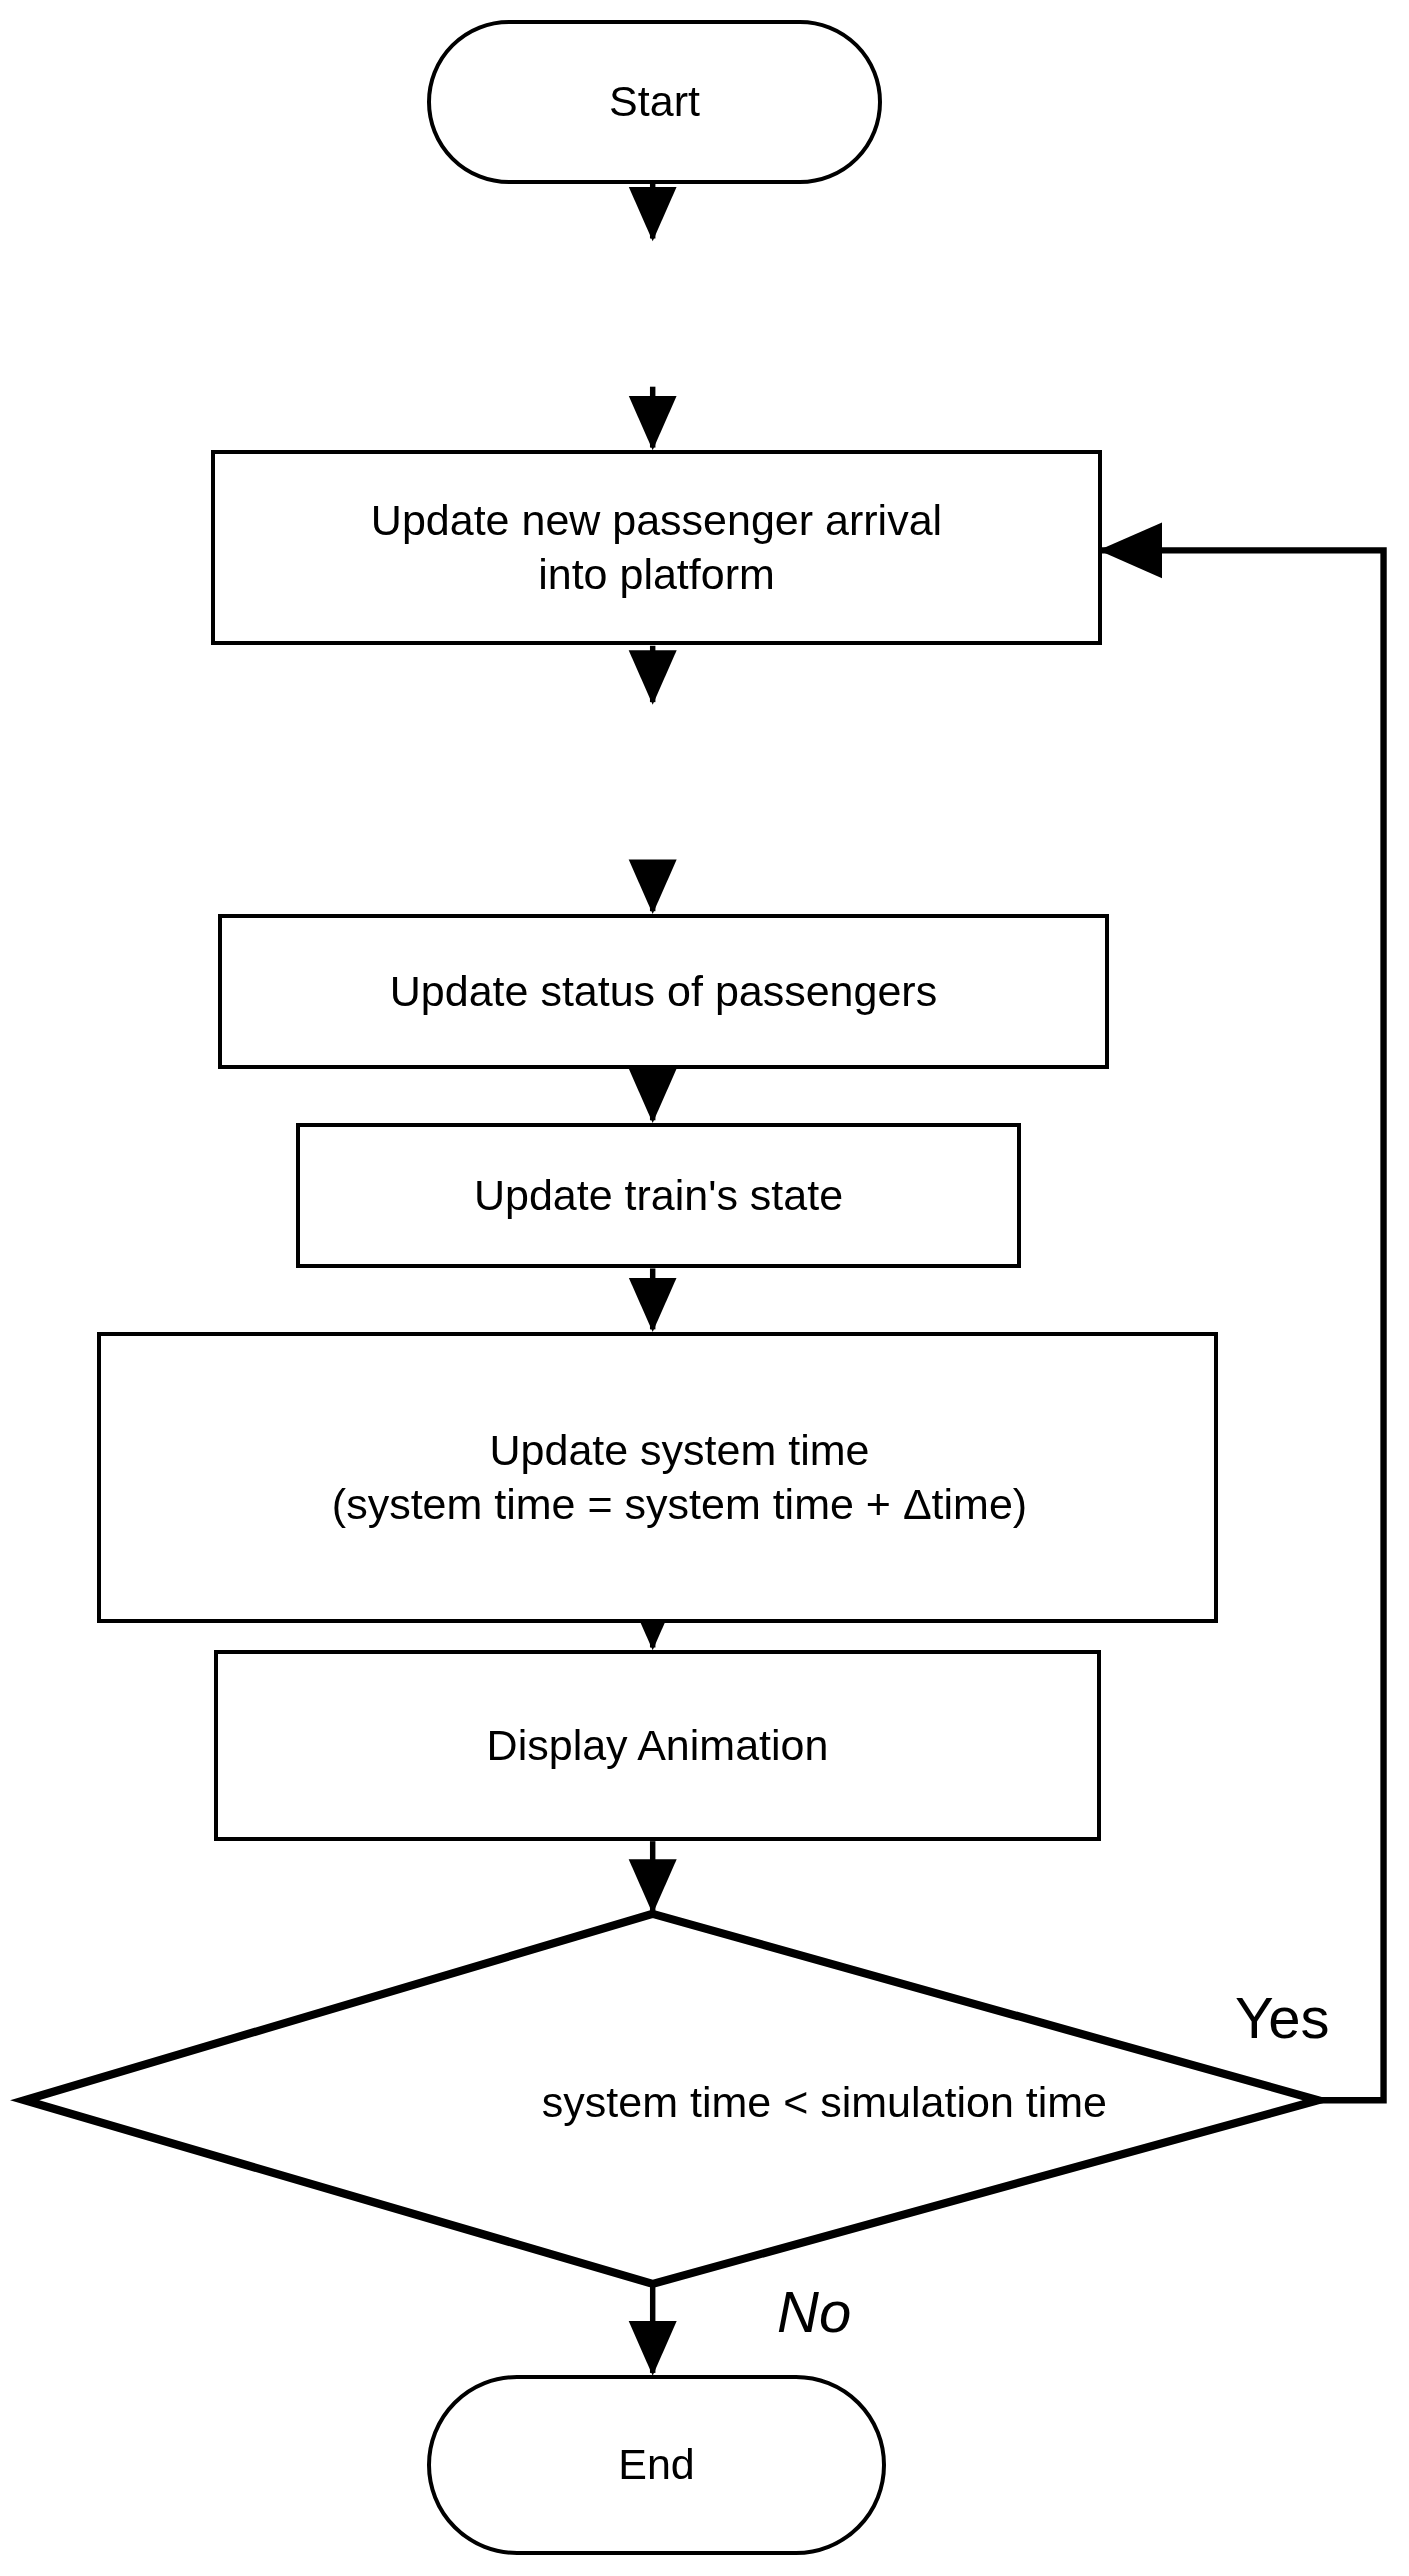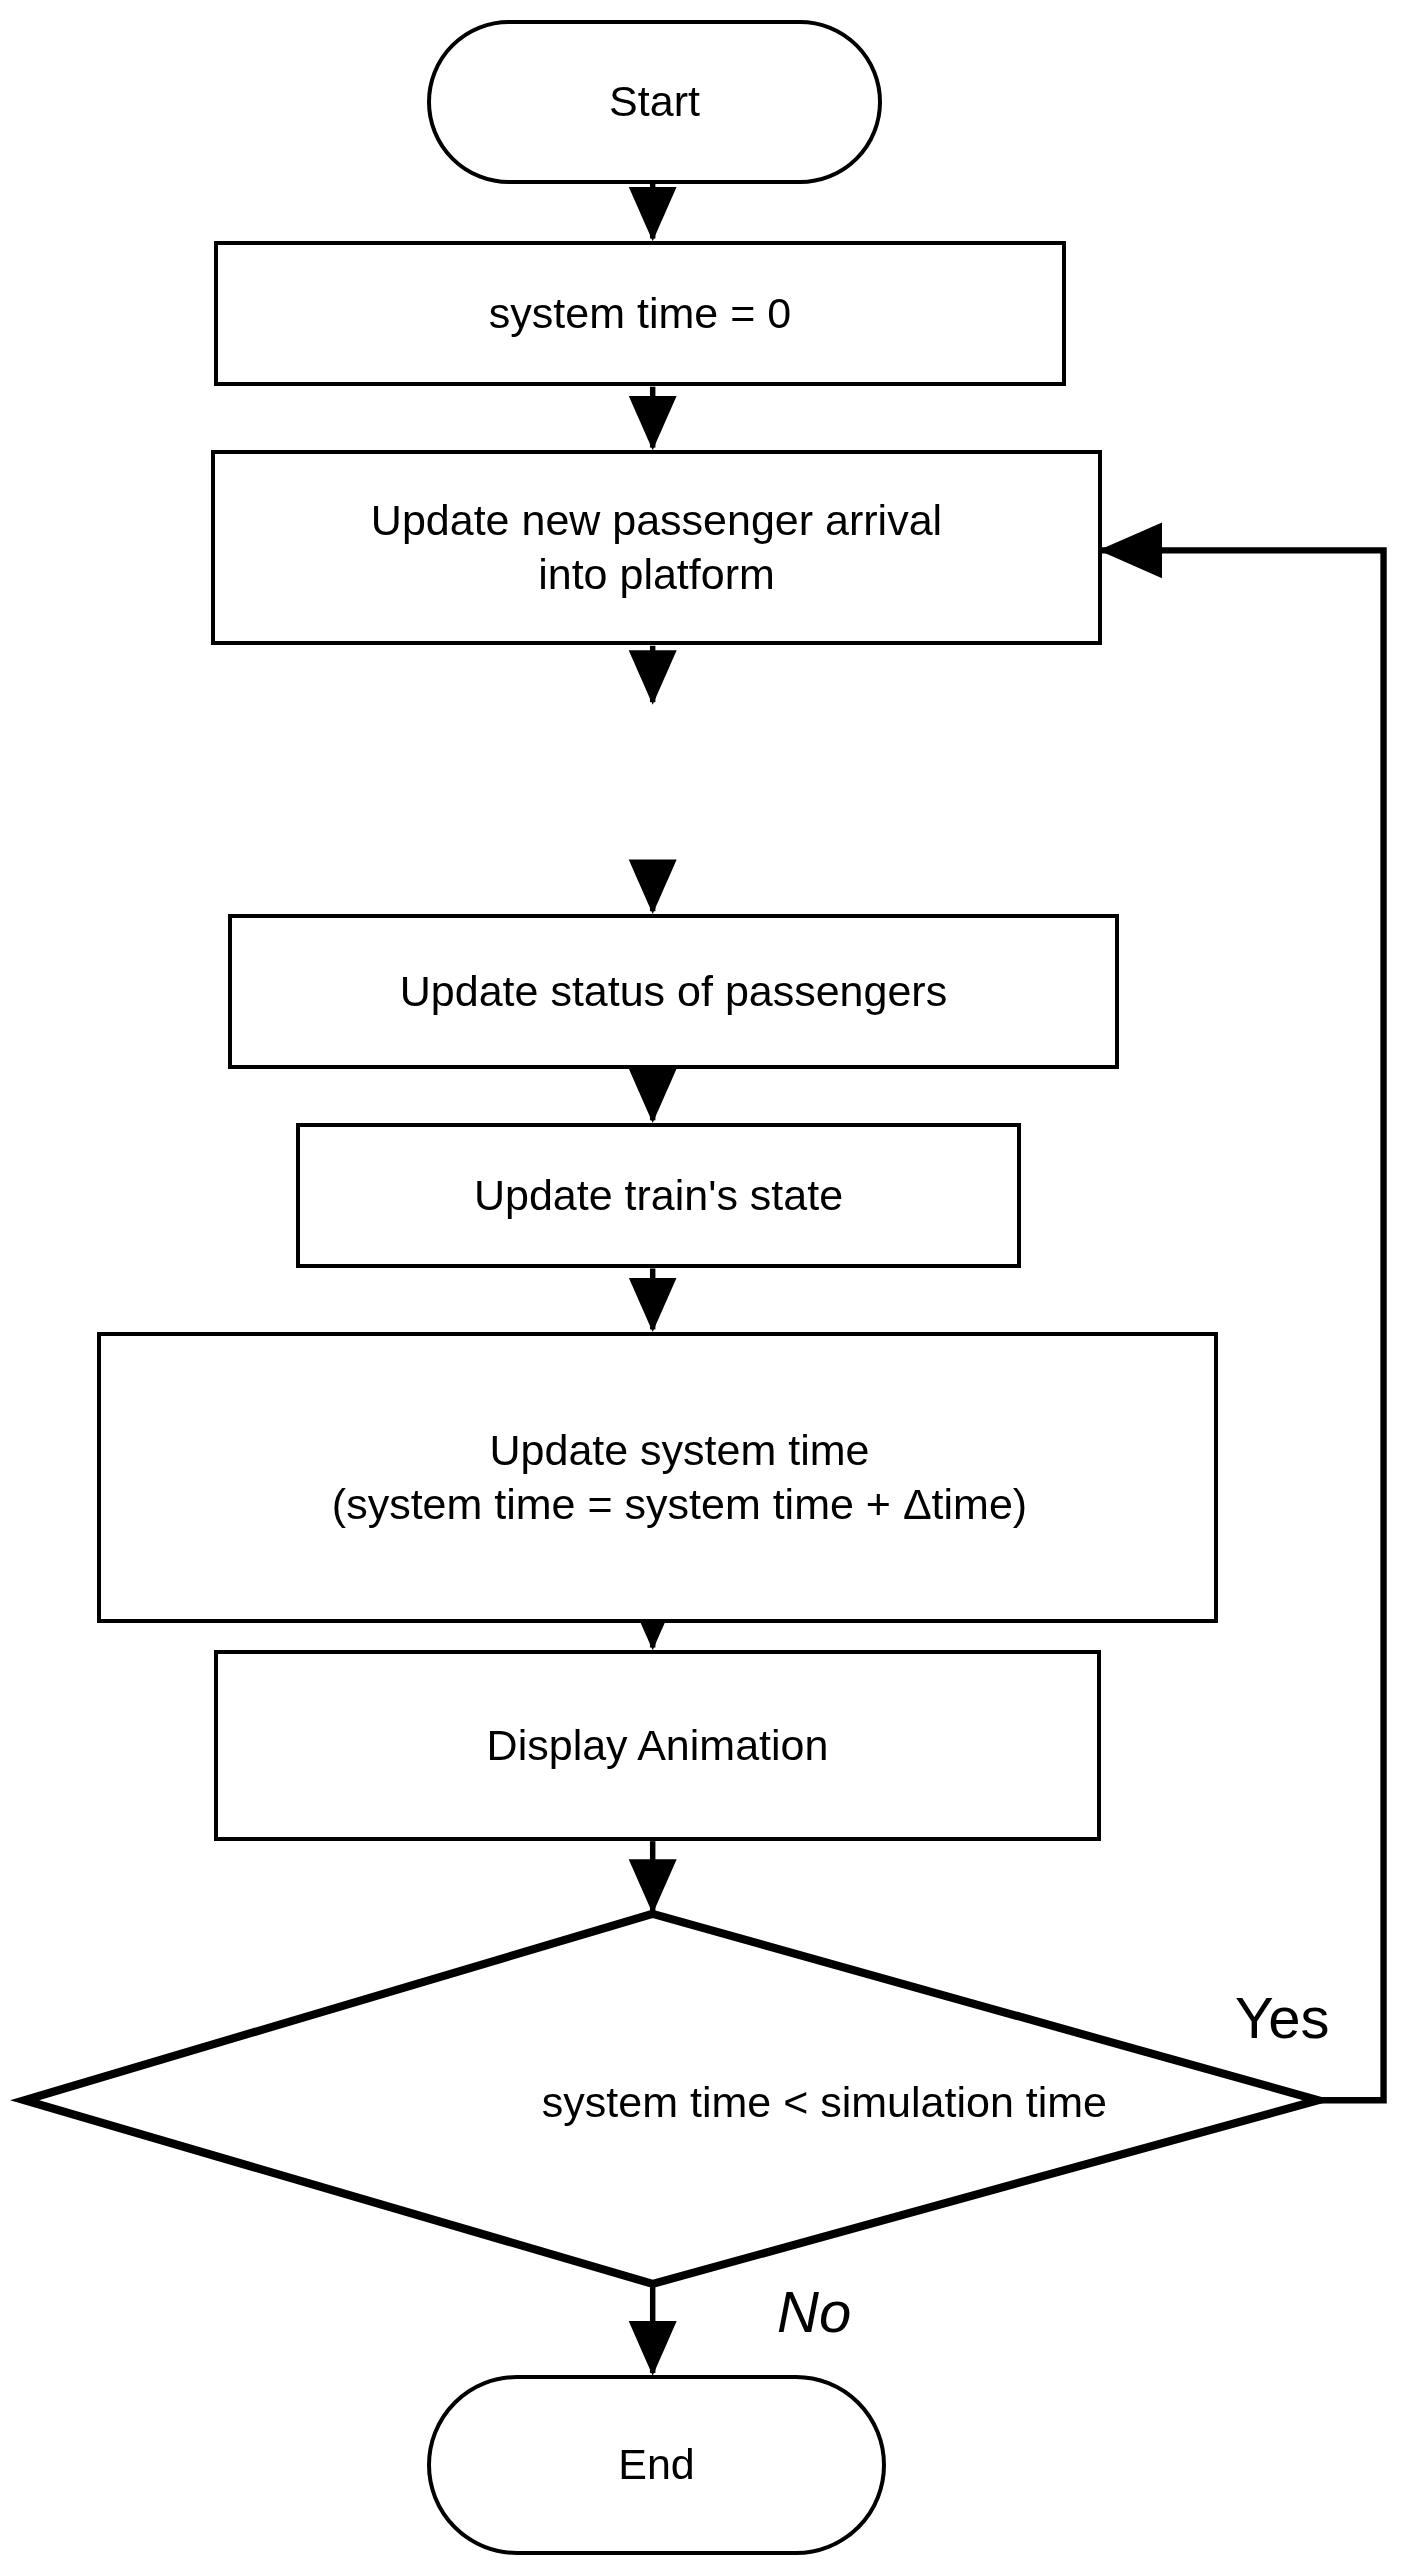--- a/index.html
+++ b/index.html
@@ -90,31 +90,28 @@
 
     <polygon points="718,2105 1450,2310 718,2512 27,2310" fill="#ffffff" stroke="#000000" stroke-width="9"></polygon>
 
     <path d="M1450,2310 L1522,2310 L1522,605 L1212,605" fill="none" stroke="#000000" stroke-width="7" marker-end="url(#ah)"></path>
   </svg>
 
   <div class="node terminator" style="left:427px; top:20px; width:455px; height:164px;">
     <span>Start</span>
   </div>
 
-  <div class="node" style="left:214px; top:241px; width:852px; height:145px;">
-    <span>system time = 0</span>
-  </div>
 
   <div class="node" style="left:211px; top:450px; width:891px; height:195px;">
     <span>Update new passenger arrival
 into platform</span>
   </div>
 
 
-  <div class="node" style="left:228px; top:914px; width:891px; height:155px;">
+  <div class="node" style="left:218px; top:914px; width:891px; height:155px;">
     <span>Update status of passengers</span>
   </div>
 
   <div class="node" style="left:296px; top:1123px; width:725px; height:145px;">
     <span>Update train's state</span>
   </div>
 
   <div class="node" style="left:97px; top:1332px; width:1121px; height:291px;padding-left:44px;">
     <span>Update system time
 (system time = system time + Δtime)</span>

